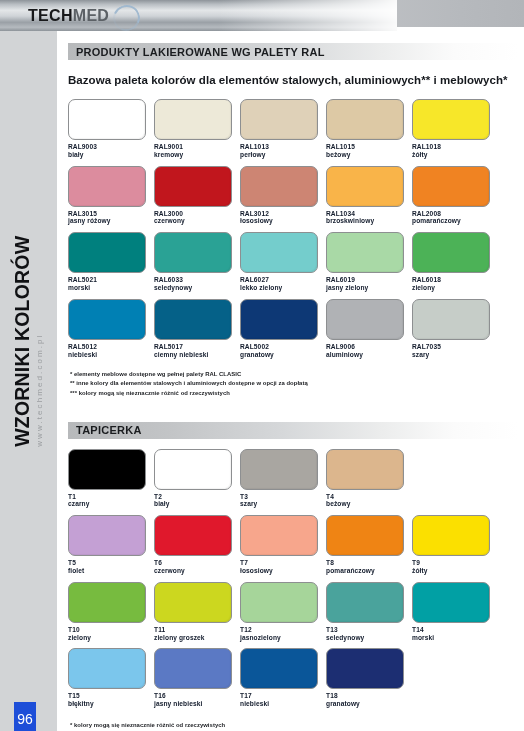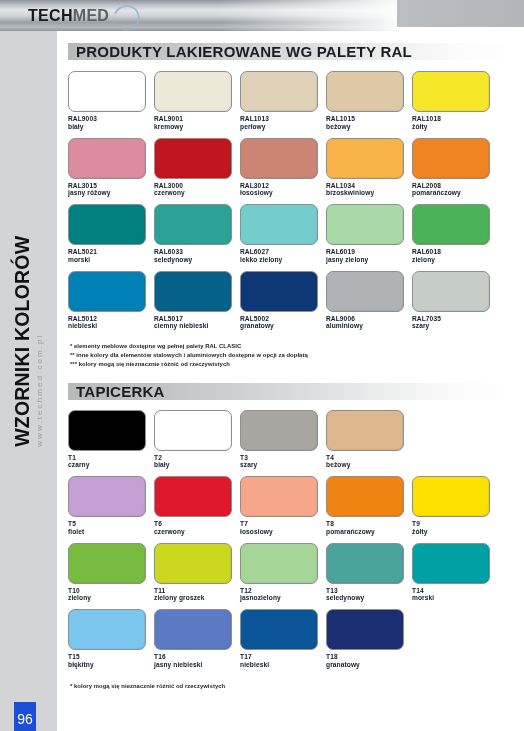--- a/index.html
+++ b/index.html
@@ -96,21 +96,21 @@
   }
 
   .section-head {
     position: relative;
     height: 17px;
     margin: 0 6px 0 11px;
     background: linear-gradient(90deg,#b7b9bb 0%,#c2c4c6 22%,#d6d8da 48%,#eceded 70%,#fbfbfb 86%,#ffffff 100%);
     display: flex; align-items: center;
   }
   .section-head-text {
-    font-size: 15px; font-weight: bold; color: #1a1c1f;
+    font-size: 11px; font-weight: bold; color: #1a1c1f;
     letter-spacing: .25px;
     padding-left: 8px;
   }
 
   .subtitle {
     margin: 13px 11px 0 11px;
     font-size: 11.5px; font-weight: bold; color: #15181d;
     line-height: 1.32;
     letter-spacing: .05px;
   }
@@ -153,21 +153,21 @@
   
   .footnotes {
     margin: 5px 0 0 13px;
   }
   .footnote {
     font-size: 5.9px; font-weight: bold; color: #1b1d21;
     line-height: 1.55;
     letter-spacing: .05px;
   }
 
-  #tapicerka-head { margin-top: 13px; }
+  #tapicerka-head { margin-top: 24px; }
   #tapicerka-grid { margin-top: 10px; }
   #tapicerka-foot { margin-top: 6px; }
 </style>
 </head>
 <body>
 
 <div id="page">
 
   <div id="top-banner">
     <div id="logo-plate">
@@ -187,20 +187,21 @@
     </div>
     <div id="page-num-box">96</div>
   </div>
 
   <div id="content">
 
     <div class="section-head">
       <span class="section-head-text">PRODUKTY LAKIEROWANE WG PALETY RAL</span>
     </div>
 
+    <div class="subtitle">Bazowa paleta kolorów dla elementów stalowych, aluminiowych** i meblowych*</div>
 
     <div class="swatch-grid" id="ral-grid">
         <div class="swatch-row">
           <div class="swatch-cell">
             <div class="swatch-chip" style="background: rgb(255, 255, 255);"></div>
             <div class="swatch-labels">
               <span class="swatch-code">RAL9003</span>
               <span class="swatch-name">biały</span>
             </div>
           </div>

